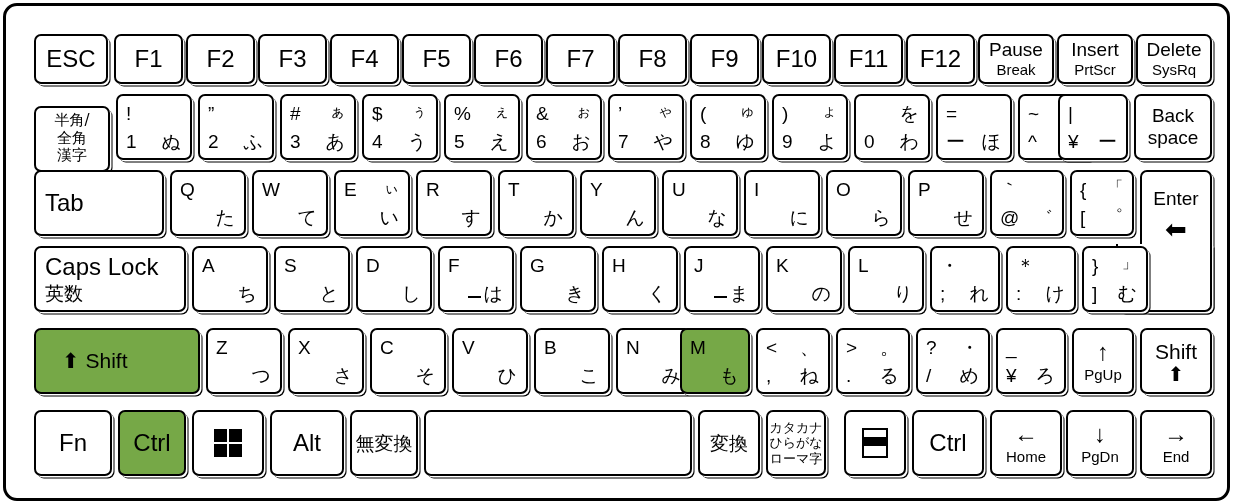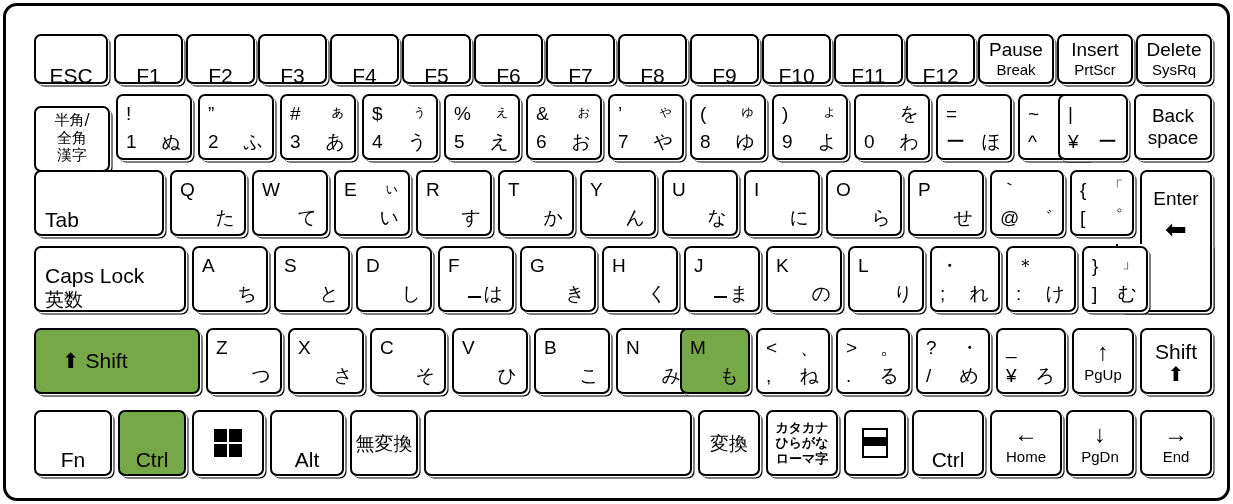--- a/index.html
+++ b/index.html
@@ -30,21 +30,21 @@
 
   .c-center{left:0;right:0;top:50%;transform:translateY(-50%);text-align:center;}
   .c-left{left:9px;top:50%;transform:translateY(-50%);text-align:left;}
 
   .tl{left:8px;top:8px;}
   .tr{right:9px;top:8px;}
   .bl{left:8px;bottom:7px;}
   .br{right:9px;bottom:7px;}
 
   .f-main{font-size:19px;}
-  .f-big{font-size:21px;margin-top:16px;}
+  .f-big{font-size:24px;}
   .f-sm{font-size:15px;}
   .f-xs{font-size:13px;}
   .f-jp{font-family:"DejaVu Sans",sans-serif;}
 
   .two-line{position:absolute;left:0;right:0;top:50%;transform:translateY(-50%);text-align:center;line-height:1.18;}
   .two-line-l{position:absolute;left:9px;top:50%;transform:translateY(-50%);text-align:left;line-height:1.2;}
   .three-line{position:absolute;left:0;right:0;top:50%;transform:translateY(-50%);text-align:center;line-height:1.18;}
 
   
   .winlogo{position:absolute;left:50%;top:50%;transform:translate(-50%,-50%);
@@ -467,21 +467,21 @@
   <div class="key" style="left:344px;top:404px;width:68px;height:66px;">
     <span class="lbl c-center f-main f-jp">無変換</span>
     </div>
 
   <div class="key" style="left:418px;top:404px;width:268px;height:66px;"></div>
 
   <div class="key" style="left:692px;top:404px;width:62px;height:66px;">
     <span class="lbl c-center f-main f-jp">変換</span>
     </div>
 
-  <div class="key" style="left:760px;top:404px;width:72px;height:66px;font-weight:bold;">
+  <div class="key" style="left:760px;top:404px;width:60px;height:66px;">
     <div class="three-line f-jp">
       <div class="f-xs">カタカナ</div>
       <div class="f-xs">ひらがな</div>
       <div class="f-xs">ローマ字</div>
     </div>
     </div>
 
   <div class="key" style="left:838px;top:404px;width:62px;height:66px;">
     <span class="menuglyph"></span>
     </div>

